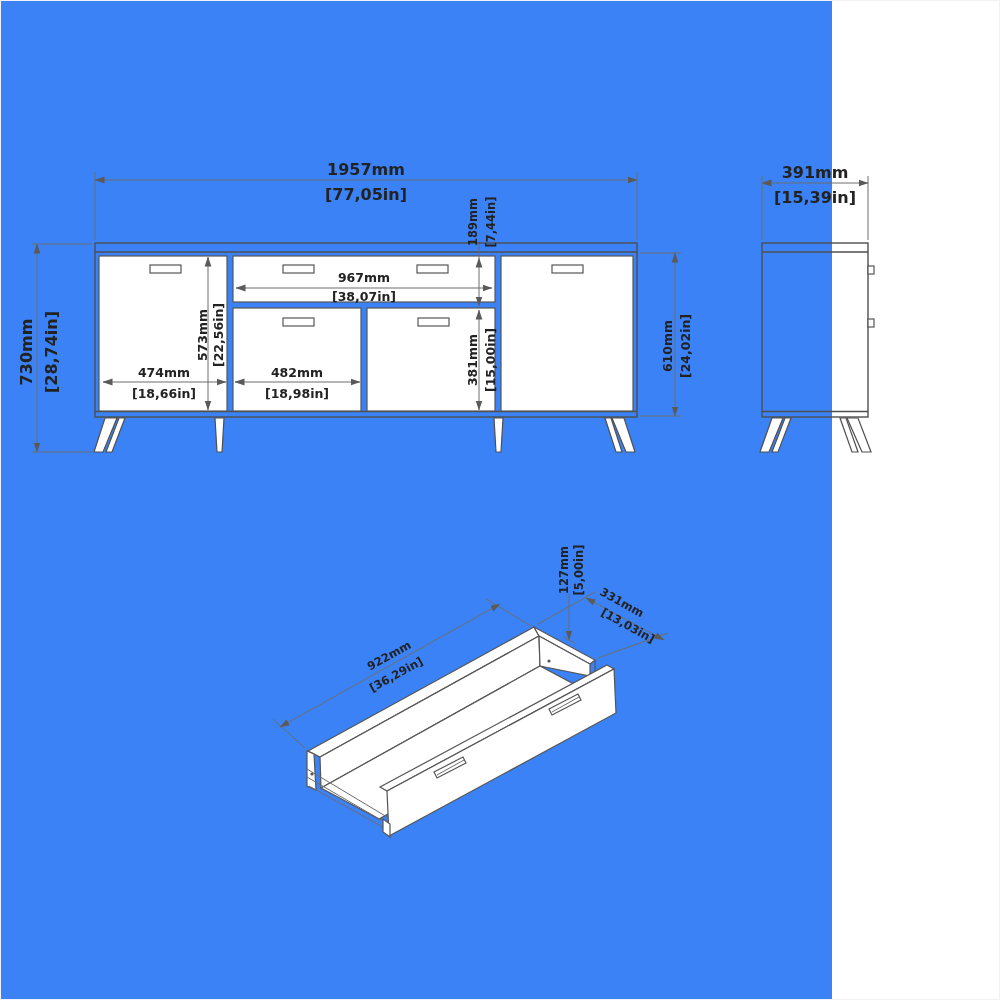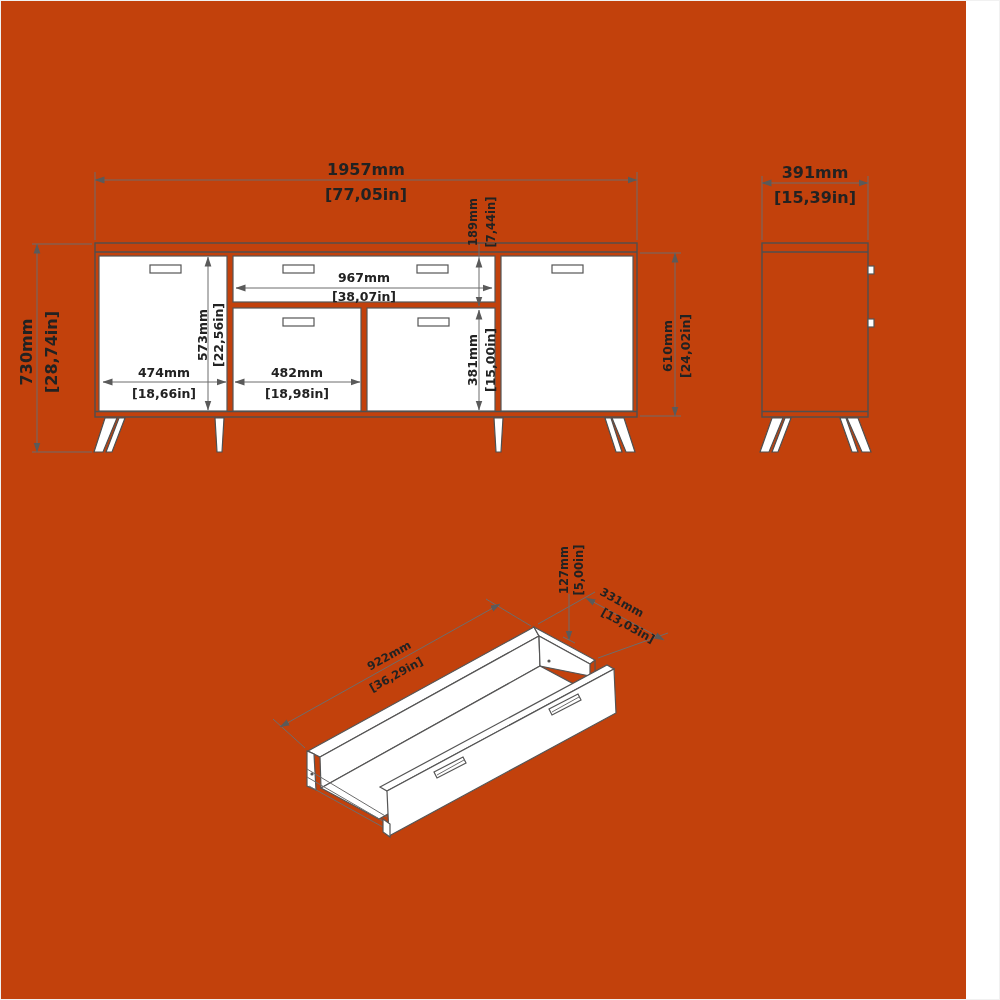--- a/index.html
+++ b/index.html
@@ -1,16 +1,16 @@
 <!DOCTYPE html>
 <html><head>
 <meta charset="utf-8">
 <style>
   html,body{margin:0;padding:0;background:#fff;}
-  .page{position:relative;width:966px;height:1000px;background:#c2410c;
+  .page{position:relative;width:832px;height:1000px;background:#3b82f6;
         font-family:"DejaVu Sans","Liberation Sans",sans-serif;text-align:center;}
   svg text{font-family:"DejaVu Sans","Liberation Sans",sans-serif;fill:#222222;}
   .t16{font-size:16px;font-weight:bold;}
   .t13{font-size:12.5px;font-weight:bold;}
   .t12{font-size:11.5px;font-weight:bold;}
   .ln{stroke:#4f4f4f;stroke-width:1.4;fill:none;}
   .panel{stroke:#555555;stroke-width:1.2;fill:#ffffff;}
   .leg{stroke:#4f4f4f;stroke-width:1.2;fill:#ffffff;}
   .dim{stroke:#6d6d6d;stroke-width:1;fill:none;}
   .iso{stroke:#555555;stroke-width:1.2;fill:#ffffff;}

